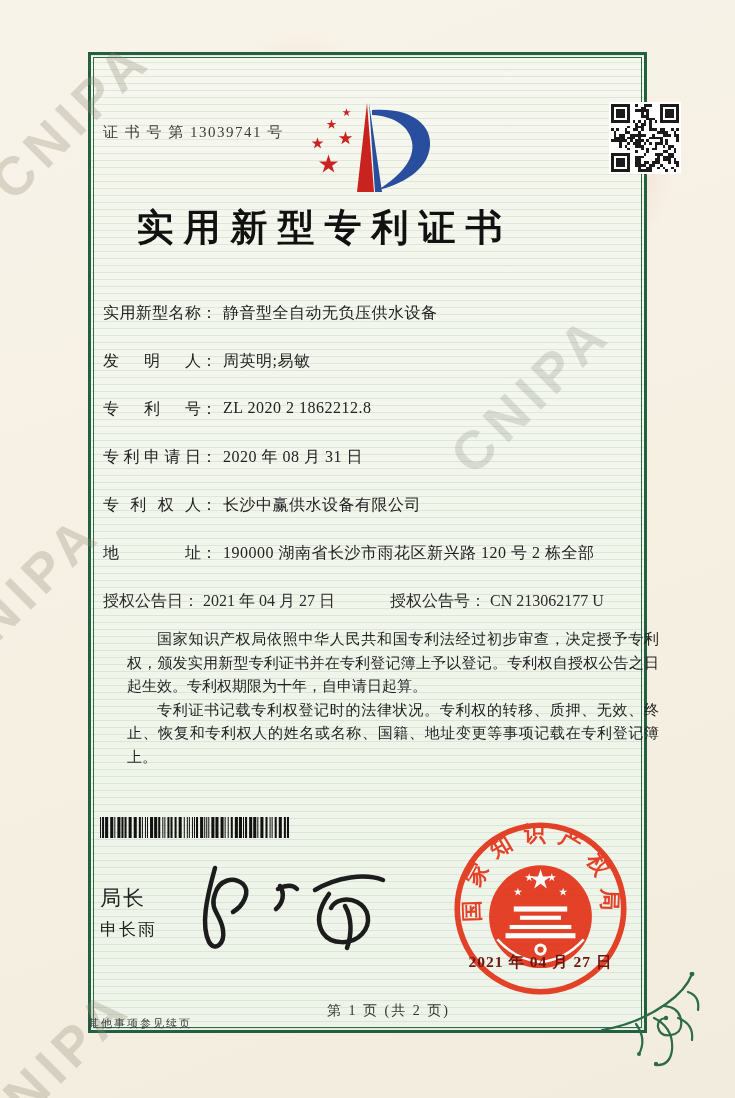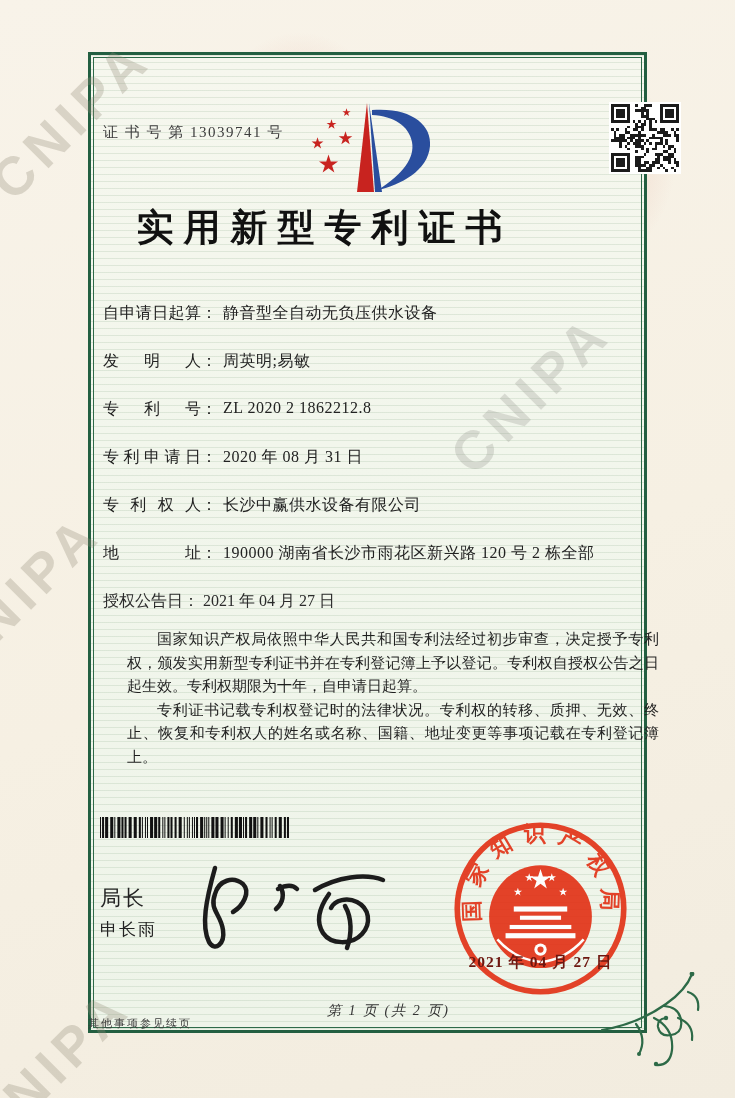--- a/index.html
+++ b/index.html
@@ -52,21 +52,21 @@
   .barcode{position:absolute;left:100px;top:817px;}
   .signer-title{position:absolute;left:100px;top:884px;font-size:21px;letter-spacing:2px;color:#222;}
   .signer-name{position:absolute;left:100px;top:918px;font-size:17px;letter-spacing:2px;color:#222;}
   .signature{position:absolute;left:185px;top:856px;}
   .seal{position:absolute;left:448px;top:816px;width:185px;height:185px;}
   .seal-date{
     position:absolute;left:448px;top:952px;width:185px;text-align:center;
     font-size:15.5px;letter-spacing:1px;color:#6e1710;font-weight:bold;z-index:5;
   }
   .page-info{position:absolute;left:88px;width:601px;top:1002px;text-align:center;font-size:14px;
-             letter-spacing:2px;color:#333;font-style:italic;}
+             letter-spacing:2px;color:#333;}
   .ornament{position:absolute;left:600px;top:972px;z-index:4;}
   .footer-note{position:absolute;left:88px;width:559px;top:1016px;text-align:left;font-size:11px;
                letter-spacing:2px;color:#3a3a3a;z-index:3;}
 </style>
 </head>
 <body>
 
 <div class="paper">
 
   <div class="frame"></div>
@@ -100,21 +100,21 @@
 
     <svg class="qr" id="qr" width="68" height="68" viewBox="0 0 25 25" shape-rendering="crispEdges">
       <rect x="0" y="0" width="25" height="25" fill="#ffffff"></rect>
     <path d="M0 0h1v1h-1zM1 0h1v1h-1zM2 0h1v1h-1zM3 0h1v1h-1zM4 0h1v1h-1zM5 0h1v1h-1zM6 0h1v1h-1zM9 0h1v1h-1zM12 0h1v1h-1zM13 0h1v1h-1zM14 0h1v1h-1zM18 0h1v1h-1zM19 0h1v1h-1zM20 0h1v1h-1zM21 0h1v1h-1zM22 0h1v1h-1zM23 0h1v1h-1zM24 0h1v1h-1zM0 1h1v1h-1zM6 1h1v1h-1zM11 1h1v1h-1zM12 1h1v1h-1zM18 1h1v1h-1zM24 1h1v1h-1zM0 2h1v1h-1zM2 2h1v1h-1zM3 2h1v1h-1zM4 2h1v1h-1zM6 2h1v1h-1zM9 2h1v1h-1zM10 2h1v1h-1zM11 2h1v1h-1zM12 2h1v1h-1zM13 2h1v1h-1zM18 2h1v1h-1zM20 2h1v1h-1zM21 2h1v1h-1zM22 2h1v1h-1zM24 2h1v1h-1zM0 3h1v1h-1zM2 3h1v1h-1zM3 3h1v1h-1zM4 3h1v1h-1zM6 3h1v1h-1zM11 3h1v1h-1zM13 3h1v1h-1zM18 3h1v1h-1zM20 3h1v1h-1zM21 3h1v1h-1zM22 3h1v1h-1zM24 3h1v1h-1zM0 4h1v1h-1zM2 4h1v1h-1zM3 4h1v1h-1zM4 4h1v1h-1zM6 4h1v1h-1zM11 4h1v1h-1zM12 4h1v1h-1zM13 4h1v1h-1zM18 4h1v1h-1zM20 4h1v1h-1zM21 4h1v1h-1zM22 4h1v1h-1zM24 4h1v1h-1zM0 5h1v1h-1zM6 5h1v1h-1zM13 5h1v1h-1zM14 5h1v1h-1zM15 5h1v1h-1zM18 5h1v1h-1zM24 5h1v1h-1zM0 6h1v1h-1zM1 6h1v1h-1zM2 6h1v1h-1zM3 6h1v1h-1zM4 6h1v1h-1zM5 6h1v1h-1zM6 6h1v1h-1zM8 6h1v1h-1zM10 6h1v1h-1zM12 6h1v1h-1zM14 6h1v1h-1zM16 6h1v1h-1zM18 6h1v1h-1zM19 6h1v1h-1zM20 6h1v1h-1zM21 6h1v1h-1zM22 6h1v1h-1zM23 6h1v1h-1zM24 6h1v1h-1zM9 7h1v1h-1zM11 7h1v1h-1zM12 7h1v1h-1zM14 7h1v1h-1zM6 8h1v1h-1zM9 8h1v1h-1zM10 8h1v1h-1zM11 8h1v1h-1zM14 8h1v1h-1zM0 9h1v1h-1zM2 9h1v1h-1zM5 9h1v1h-1zM8 9h1v1h-1zM9 9h1v1h-1zM11 9h1v1h-1zM14 9h1v1h-1zM15 9h1v1h-1zM16 9h1v1h-1zM18 9h1v1h-1zM19 9h1v1h-1zM22 9h1v1h-1zM24 9h1v1h-1zM1 10h1v1h-1zM5 10h1v1h-1zM6 10h1v1h-1zM10 10h1v1h-1zM17 10h1v1h-1zM18 10h1v1h-1zM19 10h1v1h-1zM20 10h1v1h-1zM23 10h1v1h-1zM1 11h1v1h-1zM3 11h1v1h-1zM4 11h1v1h-1zM7 11h1v1h-1zM8 11h1v1h-1zM9 11h1v1h-1zM10 11h1v1h-1zM11 11h1v1h-1zM12 11h1v1h-1zM15 11h1v1h-1zM19 11h1v1h-1zM20 11h1v1h-1zM21 11h1v1h-1zM23 11h1v1h-1zM24 11h1v1h-1zM1 12h1v1h-1zM2 12h1v1h-1zM3 12h1v1h-1zM4 12h1v1h-1zM6 12h1v1h-1zM7 12h1v1h-1zM8 12h1v1h-1zM10 12h1v1h-1zM14 12h1v1h-1zM15 12h1v1h-1zM16 12h1v1h-1zM17 12h1v1h-1zM18 12h1v1h-1zM24 12h1v1h-1zM0 13h1v1h-1zM1 13h1v1h-1zM2 13h1v1h-1zM3 13h1v1h-1zM4 13h1v1h-1zM5 13h1v1h-1zM7 13h1v1h-1zM9 13h1v1h-1zM10 13h1v1h-1zM11 13h1v1h-1zM13 13h1v1h-1zM18 13h1v1h-1zM20 13h1v1h-1zM24 13h1v1h-1zM3 14h1v1h-1zM6 14h1v1h-1zM8 14h1v1h-1zM9 14h1v1h-1zM10 14h1v1h-1zM12 14h1v1h-1zM14 14h1v1h-1zM16 14h1v1h-1zM17 14h1v1h-1zM18 14h1v1h-1zM20 14h1v1h-1zM3 15h1v1h-1zM5 15h1v1h-1zM9 15h1v1h-1zM10 15h1v1h-1zM11 15h1v1h-1zM16 15h1v1h-1zM19 15h1v1h-1zM21 15h1v1h-1zM22 15h1v1h-1zM6 16h1v1h-1zM11 16h1v1h-1zM13 16h1v1h-1zM15 16h1v1h-1zM16 16h1v1h-1zM21 16h1v1h-1zM23 16h1v1h-1zM9 17h1v1h-1zM13 17h1v1h-1zM19 17h1v1h-1zM20 17h1v1h-1zM23 17h1v1h-1zM0 18h1v1h-1zM1 18h1v1h-1zM2 18h1v1h-1zM3 18h1v1h-1zM4 18h1v1h-1zM5 18h1v1h-1zM6 18h1v1h-1zM12 18h1v1h-1zM16 18h1v1h-1zM17 18h1v1h-1zM18 18h1v1h-1zM21 18h1v1h-1zM22 18h1v1h-1zM0 19h1v1h-1zM6 19h1v1h-1zM9 19h1v1h-1zM10 19h1v1h-1zM11 19h1v1h-1zM17 19h1v1h-1zM19 19h1v1h-1zM20 19h1v1h-1zM21 19h1v1h-1zM22 19h1v1h-1zM0 20h1v1h-1zM2 20h1v1h-1zM3 20h1v1h-1zM4 20h1v1h-1zM6 20h1v1h-1zM9 20h1v1h-1zM10 20h1v1h-1zM16 20h1v1h-1zM17 20h1v1h-1zM19 20h1v1h-1zM20 20h1v1h-1zM21 20h1v1h-1zM23 20h1v1h-1zM0 21h1v1h-1zM2 21h1v1h-1zM3 21h1v1h-1zM4 21h1v1h-1zM6 21h1v1h-1zM9 21h1v1h-1zM10 21h1v1h-1zM12 21h1v1h-1zM13 21h1v1h-1zM15 21h1v1h-1zM16 21h1v1h-1zM17 21h1v1h-1zM21 21h1v1h-1zM23 21h1v1h-1zM24 21h1v1h-1zM0 22h1v1h-1zM2 22h1v1h-1zM3 22h1v1h-1zM4 22h1v1h-1zM6 22h1v1h-1zM9 22h1v1h-1zM10 22h1v1h-1zM11 22h1v1h-1zM12 22h1v1h-1zM14 22h1v1h-1zM15 22h1v1h-1zM18 22h1v1h-1zM24 22h1v1h-1zM0 23h1v1h-1zM6 23h1v1h-1zM10 23h1v1h-1zM13 23h1v1h-1zM14 23h1v1h-1zM17 23h1v1h-1zM19 23h1v1h-1zM22 23h1v1h-1zM0 24h1v1h-1zM1 24h1v1h-1zM2 24h1v1h-1zM3 24h1v1h-1zM4 24h1v1h-1zM5 24h1v1h-1zM6 24h1v1h-1zM10 24h1v1h-1zM11 24h1v1h-1zM12 24h1v1h-1zM13 24h1v1h-1zM14 24h1v1h-1zM20 24h1v1h-1zM23 24h1v1h-1z" fill="#1b1b1b"></path>
       </svg>
 
     <h1 class="title">实用新型专利证书</h1>
 
     <div class="fields">
       <div class="field-row">
-        <span class="flabel">自申请日起算</span>
+        <span class="flabel">实用新型名称</span>
           <span class="fcolon">：</span>
         <span class="fvalue">静音型全自动无负压供水设备</span>
       </div>
       <div class="field-row">
         <span class="flabel">发明人</span>
           <span class="fcolon">：</span>
         <span class="fvalue">周英明;易敏</span>
       </div>
       <div class="field-row">
         <span class="flabel">专利号</span>
@@ -135,20 +135,24 @@
         <span class="flabel">地址</span>
           <span class="fcolon">：</span>
         <span class="fvalue">190000 湖南省长沙市雨花区新兴路 120 号 2 栋全部</span>
       </div>
     </div>
 
     <div class="grant-row">
       <span>
         <span>授权公告日</span><span>：</span>
         <span>2021 年 04 月 27 日</span>
+      </span>
+      <span class="grant-no">
+        <span>授权公告号</span><span>：</span>
+        <span>CN 213062177 U</span>
       </span>
     </div>
 
     <div class="paras">
       <p>国家知识产权局依照中华人民共和国专利法经过初步审查，决定授予专利权，颁发实用新型专利证书并在专利登记簿上予以登记。专利权自授权公告之日起生效。专利权期限为十年，自申请日起算。</p>
       <p>专利证书记载专利权登记时的法律状况。专利权的转移、质押、无效、终止、恢复和专利权人的姓名或名称、国籍、地址变更等事项记载在专利登记簿上。</p>
     </div>
 
     <svg class="barcode" id="bc" width="190" height="21" viewBox="0 0 186 21" preserveAspectRatio="none">
         <path d="M0 0h1v21h-1zM2 0h2v21h-2zM5 0h3v21h-3zM10 0h3v21h-3zM14 0h1v21h-1zM17 0h3v21h-3zM21 0h2v21h-2zM24 0h2v21h-2zM28 0h3v21h-3zM33 0h3v21h-3zM38 0h2v21h-2zM41 0h1v21h-1zM44 0h1v21h-1zM46 0h1v21h-1zM49 0h3v21h-3zM53 0h3v21h-3zM57 0h2v21h-2zM61 0h1v21h-1zM63 0h1v21h-1zM66 0h2v21h-2zM69 0h2v21h-2zM73 0h2v21h-2zM77 0h3v21h-3zM82 0h1v21h-1zM85 0h1v21h-1zM87 0h1v21h-1zM90 0h1v21h-1zM92 0h1v21h-1zM94 0h2v21h-2zM98 0h3v21h-3zM102 0h1v21h-1zM104 0h1v21h-1zM106 0h1v21h-1zM109 0h3v21h-3zM113 0h3v21h-3zM118 0h3v21h-3zM122 0h1v21h-1zM125 0h1v21h-1zM128 0h2v21h-2zM132 0h3v21h-3zM136 0h3v21h-3zM140 0h1v21h-1zM142 0h2v21h-2zM146 0h3v21h-3zM150 0h3v21h-3zM154 0h1v21h-1zM157 0h3v21h-3zM162 0h2v21h-2zM166 0h1v21h-1zM168 0h1v21h-1zM171 0h2v21h-2zM175 0h3v21h-3zM180 0h2v21h-2zM183 0h2v21h-2z" fill="#111"></path>

